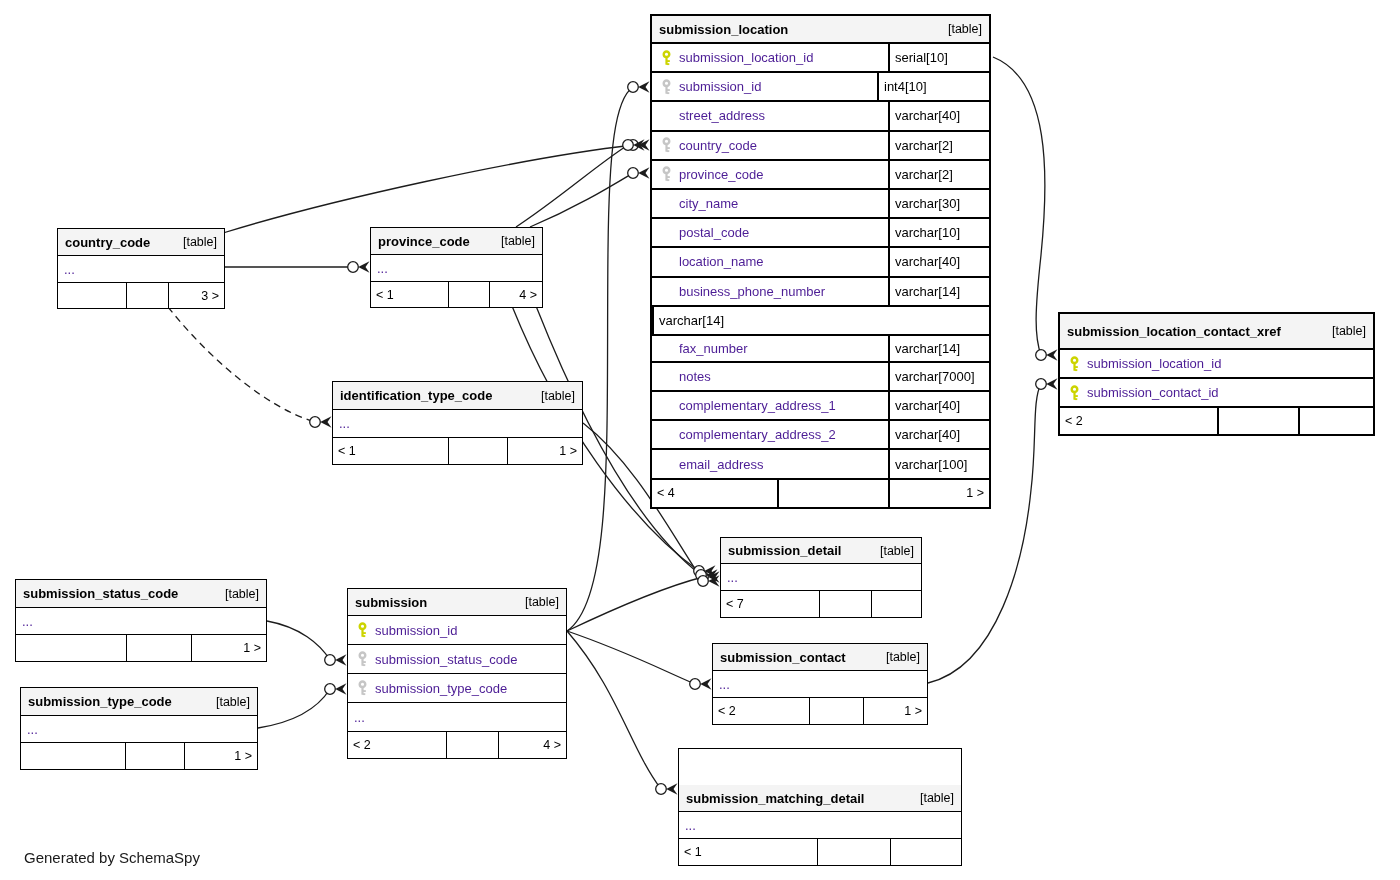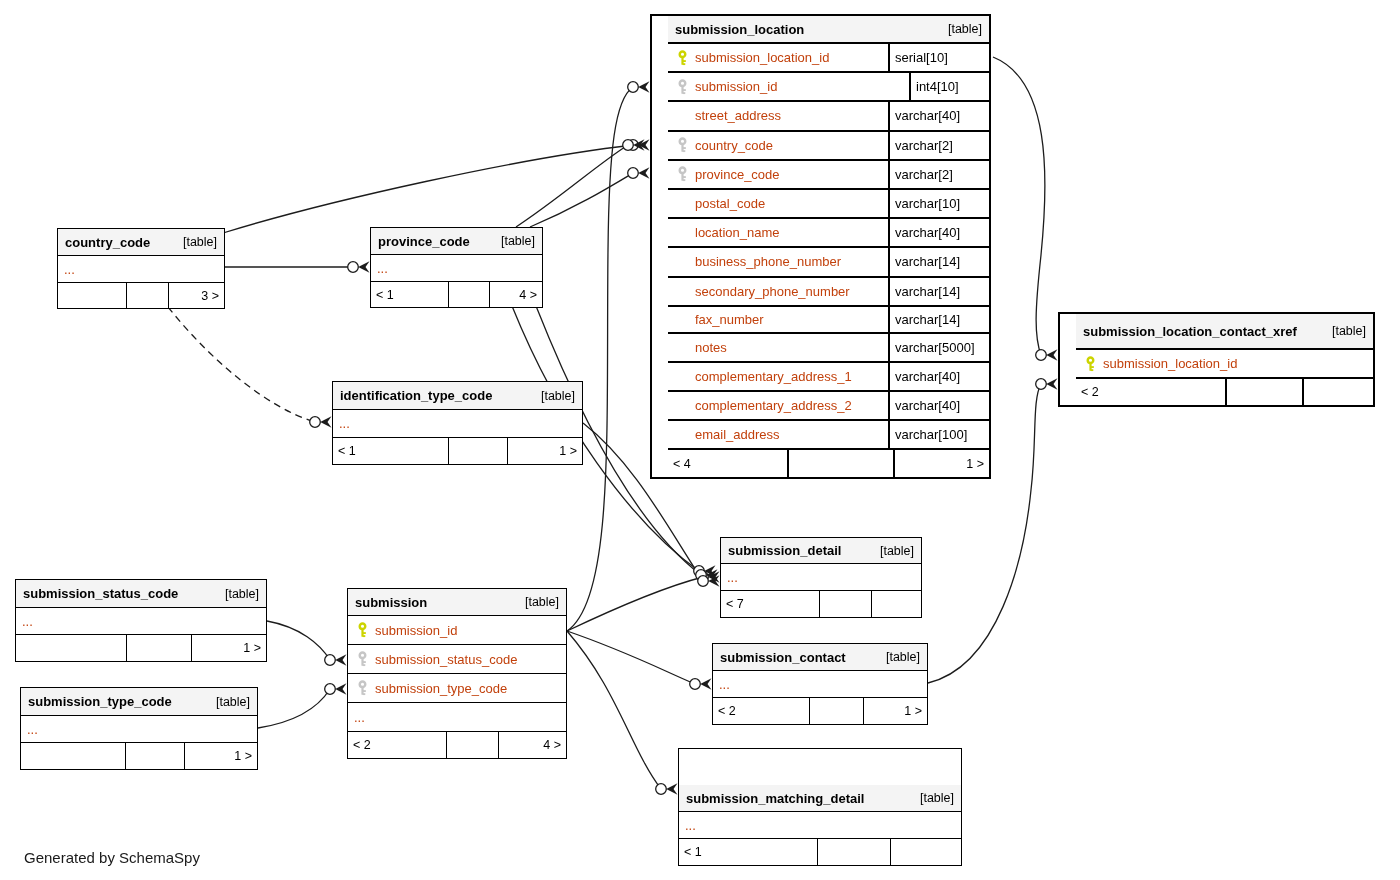--- a/index.html
+++ b/index.html
@@ -2,32 +2,32 @@
 <html><head>
 <meta charset="utf-8">
 <style>
   html,body { margin:0; padding:0; }
   body {
     width:1400px; height:880px; position:relative; background:#ffffff;
     font-family:"Liberation Sans","DejaVu Sans",sans-serif; overflow:hidden;
   }
   #edges-layer { position:absolute; left:0; top:0; pointer-events:none; }
   .tbl { position:absolute; background:#ffffff; border:1px solid #000; box-sizing:border-box; }
-  .tbl.strong { border-width:2px;padding-left:16px; }
+  .tbl.strong { border-width:2px; }
   .thead {
     background:#f4f4f4; display:flex; justify-content:space-between; align-items:center;
     border-bottom:1px solid #000; padding:0 7px; box-sizing:border-box; white-space:nowrap;
   }
   .strong > .thead { border-bottom-width:2px; }
   .tname { font-weight:bold; font-size:13px; color:#000; }
   .ttag  { font-size:12.5px; color:#000; margin-left:10px; }
   .trow  { display:flex; align-items:stretch; border-bottom:1px solid #000; box-sizing:border-box; }
   .strong > .trow { border-bottom-width:2px; }
   .cell-name { flex:1 1 auto; display:flex; align-items:center; overflow:hidden; white-space:nowrap; }
-  .cell-name .txt { font-size:13px; color:#c2410c; }
+  .cell-name .txt { font-size:13px; color:#4c1d95; }
   .cell-name.noicon .txt { padding-left:6px; }
   .cell-name.indent .txt { padding-left:27px; }
   .cell-type {
     flex:0 0 auto; display:flex; align-items:center; border-left:2px solid #000;
     padding-left:5px; box-sizing:border-box; font-size:13px; white-space:nowrap;
   }
   .key { width:13px; height:16px; margin:0 6px 0 8px; flex:0 0 auto; }
   .tfoot { display:flex; align-items:stretch; }
   .fcell { box-sizing:border-box; display:flex; align-items:center; font-size:12.5px; color:#000; }
   .fcell + .fcell { border-left:1px solid #000; }
@@ -142,21 +142,21 @@
       <div class="trow" style="height: 29.2px;">
         <div class="cell-name">
           <svg viewBox="0 0 14 16" class="key">
             <circle cx="7" cy="4" r="3" fill="none" stroke="#c6c6c6" stroke-width="2.6"></circle>
             <line x1="7" y1="7" x2="7" y2="15.2" stroke="#c6c6c6" stroke-width="2.4"></line>
             <line x1="7" y1="11.3" x2="10.6" y2="11.3" stroke="#c6c6c6" stroke-width="2"></line>
             <line x1="7" y1="14.6" x2="10" y2="14.6" stroke="#c6c6c6" stroke-width="2"></line>
           </svg>
           <span class="txt">submission_id</span>
         </div>
-        <div class="cell-type" style="width: 80px; margin-left: 26px;">int4[10]</div>
+        <div class="cell-type" style="width: 112px; margin-left: 26px;">int4[10]</div>
       </div>
       <div class="trow" style="height: 29.2px;">
         <div class="cell-name indent noicon">
           <span class="txt">street_address</span>
         </div>
         <div class="cell-type" style="width: 101px;">varchar[40]</div>
       </div>
       <div class="trow" style="height: 29.2px;">
         <div class="cell-name">
           <svg viewBox="0 0 14 16" class="key">
@@ -176,53 +176,56 @@
             <line x1="7" y1="7" x2="7" y2="15.2" stroke="#c6c6c6" stroke-width="2.4"></line>
             <line x1="7" y1="11.3" x2="10.6" y2="11.3" stroke="#c6c6c6" stroke-width="2"></line>
             <line x1="7" y1="14.6" x2="10" y2="14.6" stroke="#c6c6c6" stroke-width="2"></line>
           </svg>
           <span class="txt">province_code</span>
         </div>
         <div class="cell-type" style="width: 101px;">varchar[2]</div>
       </div>
       <div class="trow" style="height: 29.2px;">
         <div class="cell-name indent noicon">
+          <span class="txt">city_name</span>
+        </div>
+        <div class="cell-type" style="width: 101px;">varchar[30]</div>
+      </div>
+      <div class="trow" style="height: 29.2px;">
+        <div class="cell-name indent noicon">
           <span class="txt">postal_code</span>
         </div>
         <div class="cell-type" style="width: 101px;">varchar[10]</div>
       </div>
       <div class="trow" style="height: 29.2px;">
         <div class="cell-name indent noicon">
           <span class="txt">location_name</span>
         </div>
         <div class="cell-type" style="width: 101px;">varchar[40]</div>
       </div>
       <div class="trow" style="height: 29.2px; gap: 20px;">
         <div class="cell-name indent noicon">
           <span class="txt">business_phone_number</span>
         </div>
         <div class="cell-type" style="width: 101px;">varchar[14]</div>
       </div>
       <div class="trow" style="height: 29.2px;">
-        <div class="cell-name indent noicon">
-          <span class="txt">secondary_phone_number</span>
-        </div>
         <div class="cell-type" style="width: 101px;">varchar[14]</div>
       </div>
       <div class="trow" style="height: 27px;">
         <div class="cell-name indent noicon">
           <span class="txt">fax_number</span>
         </div>
         <div class="cell-type" style="width: 101px;">varchar[14]</div>
       </div>
       <div class="trow" style="height: 29.2px;">
         <div class="cell-name indent noicon">
           <span class="txt">notes</span>
         </div>
-        <div class="cell-type" style="width: 101px;">varchar[5000]</div>
+        <div class="cell-type" style="width: 101px;">varchar[7000]</div>
       </div>
       <div class="trow" style="height: 29.2px;">
         <div class="cell-name indent noicon">
           <span class="txt">complementary_address_1</span>
         </div>
         <div class="cell-type" style="width: 101px;">varchar[40]</div>
       </div>
       <div class="trow" style="height: 29.2px;">
         <div class="cell-name indent noicon">
           <span class="txt">complementary_address_2</span>
@@ -427,20 +430,31 @@
         <div class="cell-name">
           <svg viewBox="0 0 14 16" class="key">
             <circle cx="7" cy="4" r="3" fill="none" stroke="#ccd400" stroke-width="2.6"></circle>
             <line x1="7" y1="7" x2="7" y2="15.2" stroke="#ccd400" stroke-width="2.4"></line>
             <line x1="7" y1="11.3" x2="10.6" y2="11.3" stroke="#ccd400" stroke-width="2"></line>
             <line x1="7" y1="14.6" x2="10" y2="14.6" stroke="#ccd400" stroke-width="2"></line>
           </svg>
           <span class="txt">submission_location_id</span>
         </div>
       </div>
+      <div class="trow" style="height: 29px;">
+        <div class="cell-name">
+          <svg viewBox="0 0 14 16" class="key">
+            <circle cx="7" cy="4" r="3" fill="none" stroke="#ccd400" stroke-width="2.6"></circle>
+            <line x1="7" y1="7" x2="7" y2="15.2" stroke="#ccd400" stroke-width="2.4"></line>
+            <line x1="7" y1="11.3" x2="10.6" y2="11.3" stroke="#ccd400" stroke-width="2"></line>
+            <line x1="7" y1="14.6" x2="10" y2="14.6" stroke="#ccd400" stroke-width="2"></line>
+          </svg>
+          <span class="txt">submission_contact_id</span>
+        </div>
+      </div>
       <div class="tfoot" style="height: 26px;">
         <div class="fcell fl" style="width: 50%;">&lt; 2</div>
         <div class="fcell" style="width: 26%;"></div>
         <div class="fcell fr" style="width: 24%;"></div>
       </div>
     </div>
   </div>
 <div id="generated-note">Generated by SchemaSpy</div>
 
 </body></html>

